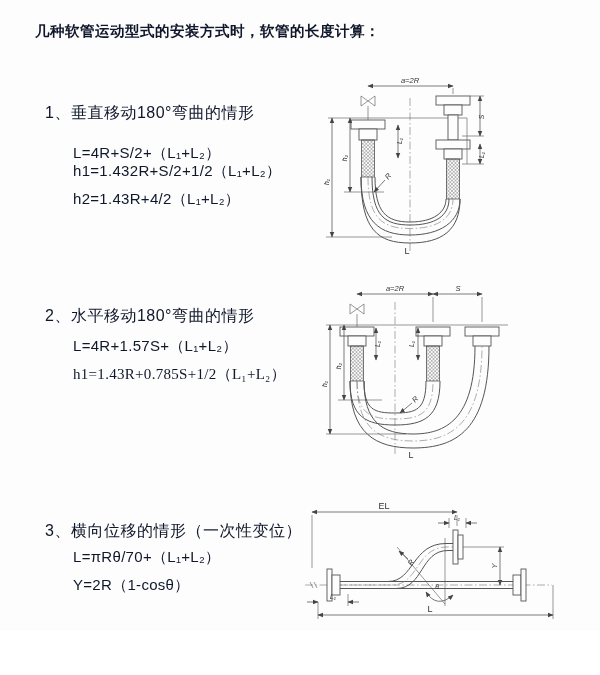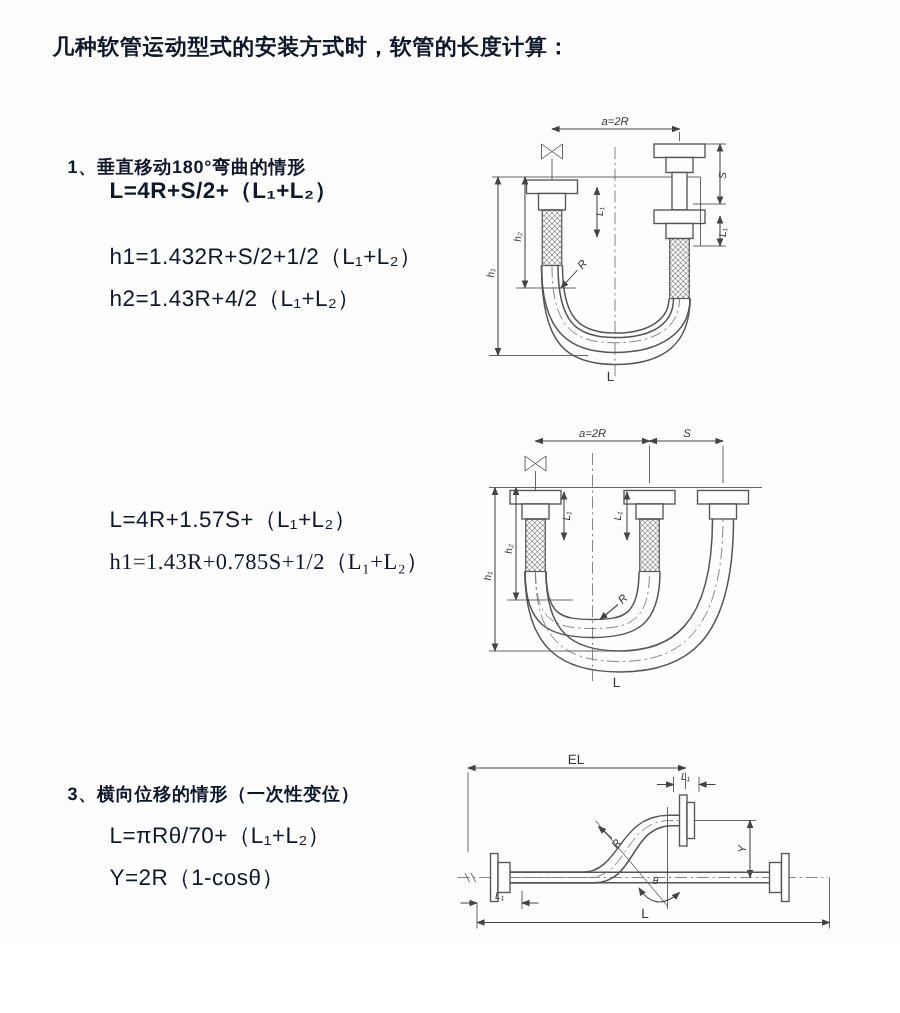--- a/index.html
+++ b/index.html
@@ -1,44 +1,45 @@
 <!DOCTYPE html>
 <html><head>
 <meta charset="utf-8">
 <style>
   html,body{margin:0;padding:0;background:#fff;}
   .page{
     position:relative;width:600px;height:631px;background:#fdfdfd;
     font-family:"Liberation Sans","DejaVu Sans",sans-serif;color:#0f172a;overflow:hidden;
   }
   .doc-title{position:absolute;left:35px;top:22px;font-size:14.5px;font-weight:600;letter-spacing:0.5px;}
-  .sec-heading{position:absolute;left:45px;font-size:12px;font-weight:700;letter-spacing:0.5px;}
+  .sec-heading{position:absolute;left:45px;font-size:16px;font-weight:400;letter-spacing:0.5px;}
   .formula{position:absolute;left:73px;font-size:15px;font-weight:500;letter-spacing:0.3px;}
   .diagram{position:absolute;}
   svg text{font-family:"Liberation Sans","DejaVu Sans",sans-serif;fill:#333;}
   .dimtxt{font-size:7.5px;font-style:italic;}
   .dimtxt-s{font-size:6.8px;font-style:italic;}
   .dimline{stroke:#444;stroke-width:0.7;fill:none;}
   .thin{stroke:#555;stroke-width:0.6;fill:none;}
   .hose{stroke:#555;stroke-width:1;fill:none;}
   .cline{stroke:#777;stroke-width:0.6;fill:none;stroke-dasharray:8 2.5 1.5 2.5;}
   .fit{fill:#fdfdfd;stroke:#555;stroke-width:0.9;}
 </style>
 </head>
 <body>
 
 <div class="page">
 
   <div class="doc-title">几种软管运动型式的安装方式时，软管的长度计算：</div>
 
   <div class="sec-heading" style="top:103px;">1、垂直移动180°弯曲的情形</div>
-  <div class="formula" style="top:118px;font-weight:bold;">L=4R+S/2+（L₁+L₂）</div>
+  <div class="formula" style="top:144px;">L=4R+S/2+（L₁+L₂）</div>
   <div class="formula" style="top:162px;text-align:right;">h1=1.432R+S/2+1/2（L₁+L₂）</div>
   <div class="formula" style="top:190px;">h2=1.43R+4/2（L₁+L₂）</div>
 
+  <div class="sec-heading" style="top:306px;">2、水平移动180°弯曲的情形</div>
   <div class="formula" style="top:337px;">L=4R+1.57S+（L₁+L₂）</div>
   <div class="formula" style="top:365px;font-family:Liberation Serif, serif;">h1=1.43R+0.785S+1/2（L₁+L₂）</div>
 
   <div class="sec-heading" style="top:521px;">3、横向位移的情形（一次性变位）</div>
   <div class="formula" style="top:548px;">L=πRθ/70+（L₁+L₂）</div>
   <div class="formula" style="top:576px;">Y=2R（1-cosθ）</div>
 
   <svg class="diagram" style="left:312px;top:72px;" width="245" height="185" viewBox="0 0 245 185">
     <defs>
       <pattern id="br1" patternUnits="userSpaceOnUse" width="3.5" height="3.5">

